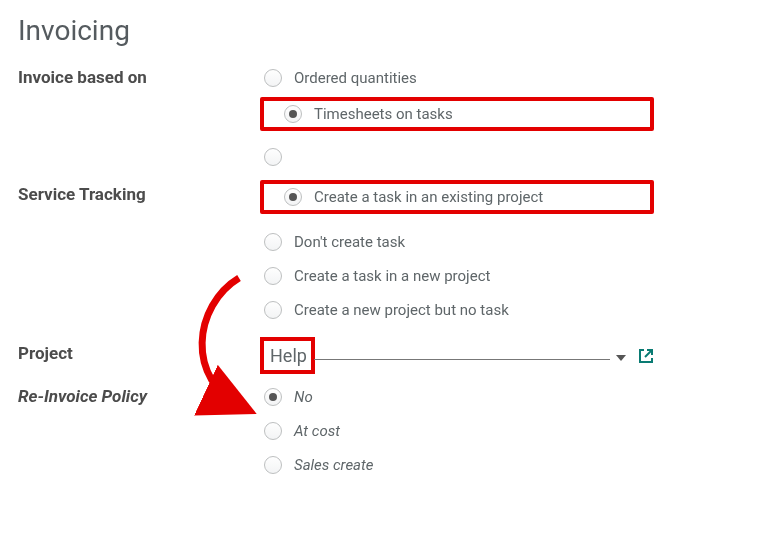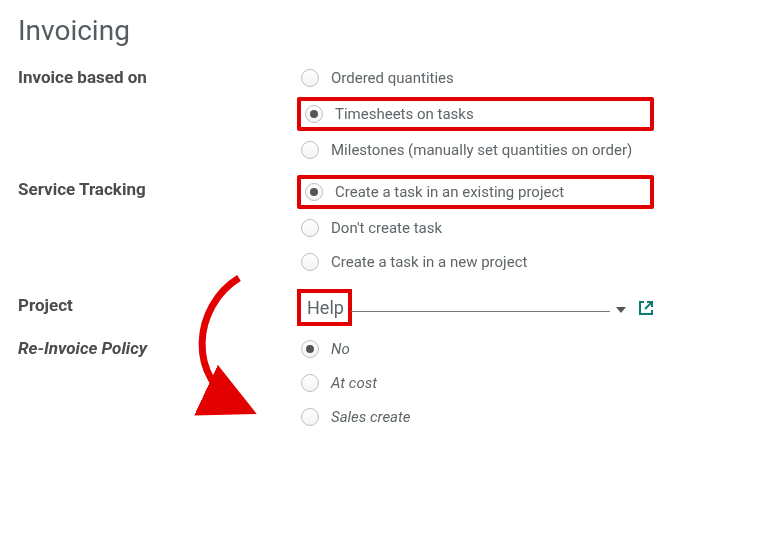--- a/index.html
+++ b/index.html
@@ -18,21 +18,20 @@
   h1.section-title {
     font-size: 28px;
     font-weight: 400;
     color: #555b5f;
     margin: 0 0 14px 0;
   }
   .row {
     display: flex;
     align-items: flex-start;
     margin-bottom: 4px;
-    gap: 37px;
   }
   .field-label {
     width: 242px;
     flex: 0 0 242px;
     font-size: 17px;
     font-weight: 700;
     color: #4c4c4c;
     padding-top: 6px;
   }
   .field-body {
@@ -61,22 +60,22 @@
     position: absolute;
     left: 4px; top: 4px;
     width: 8px; height: 8px;
     border-radius: 50%;
     background: #555;
   }
   .hl {
     border: 4px solid #e30000;
     border-radius: 2px;
     margin-top: 2px;
-    margin-bottom: 2px;
-    padding: 2px 4px;
+    margin-bottom: 11px;
+    padding: 2px 20px;
   }
   .project-row {
     display: flex;
     align-items: center;
   }
   .project-value-wrap {
     display: inline-flex;
     align-items: center;
     border: 4px solid #e30000;
     padding: 4px 4px 4px 6px;
@@ -122,39 +121,42 @@
       <div class="radio-line">
         <span class="radio"></span>
         <span>Ordered quantities</span>
       </div>
       <div class="radio-line hl">
         <span class="radio checked"></span>
         <span>Timesheets on tasks</span>
       </div>
       <div class="radio-line">
         <span class="radio"></span>
-        <span>Milestones (manually set quantities on order)</span>
       </div>
     </div>
   </div>
 
   <div class="row" style="margin-top:6px;">
     <div class="field-label">Service Tracking</div>
     <div class="field-body">
       <div class="radio-line hl">
         <span class="radio checked"></span>
         <span>Create a task in an existing project</span>
       </div>
       <div class="radio-line">
         <span class="radio"></span>
         <span>Don't create task</span>
       </div>
       <div class="radio-line">
         <span class="radio"></span>
         <span>Create a task in a new project</span>
+      </div>
+      <div class="radio-line">
+        <span class="radio"></span>
+        <span>Create a new project but no task</span>
       </div>
     </div>
   </div>
 
   <div class="row" style="margin-top:10px;">
     <div class="field-label">Project</div>
     <div class="field-body project-row">
       <span class="project-value-wrap">
         <span>Help</span>
       </span>

